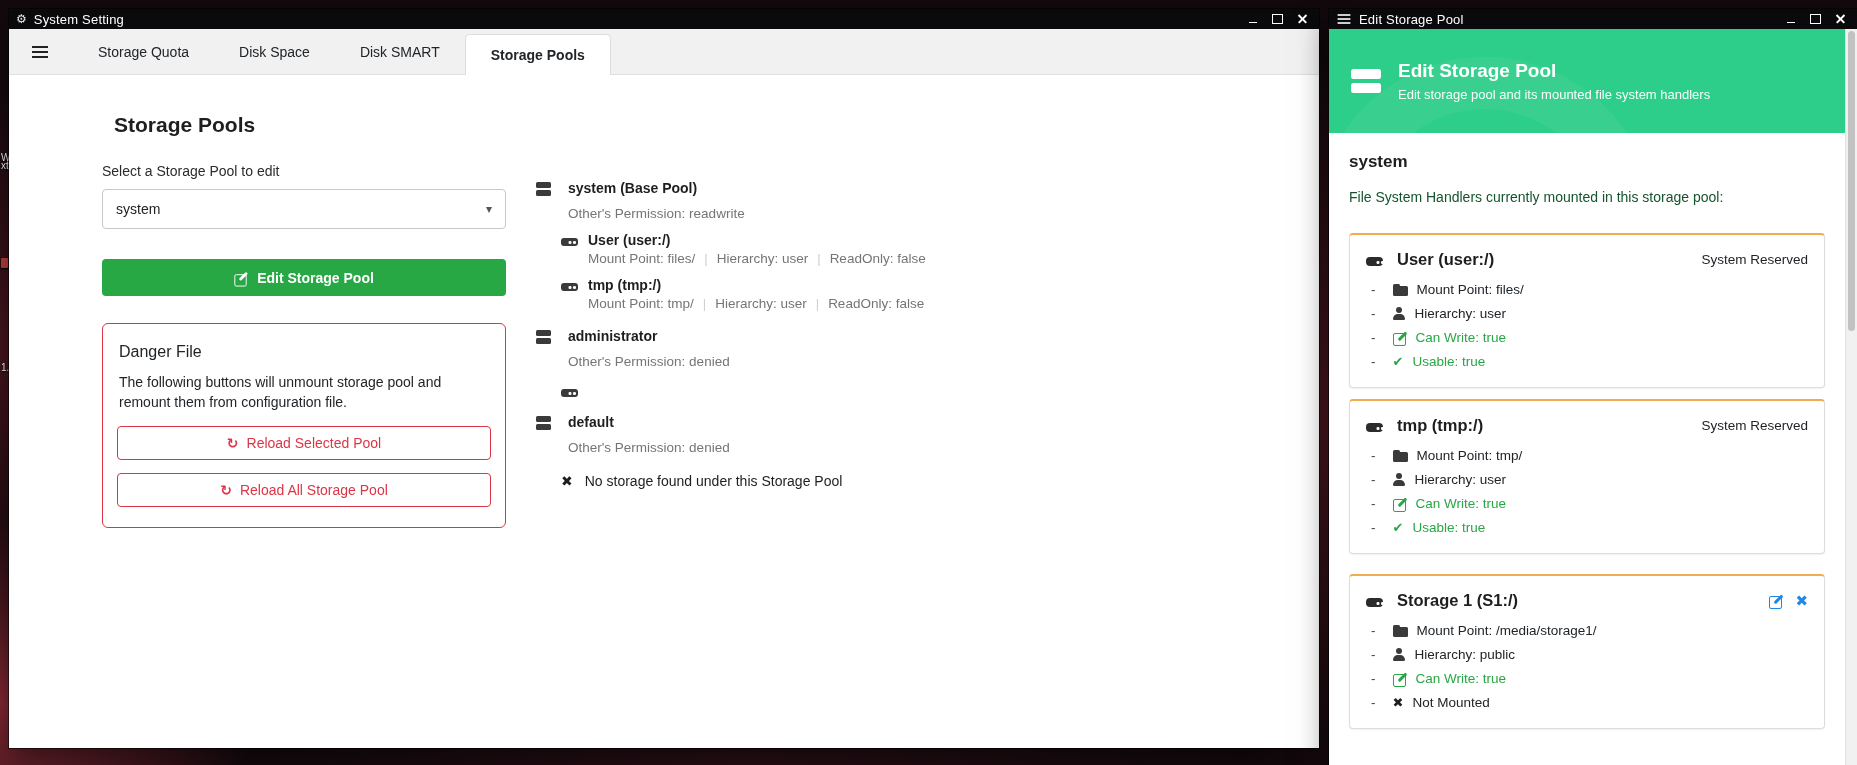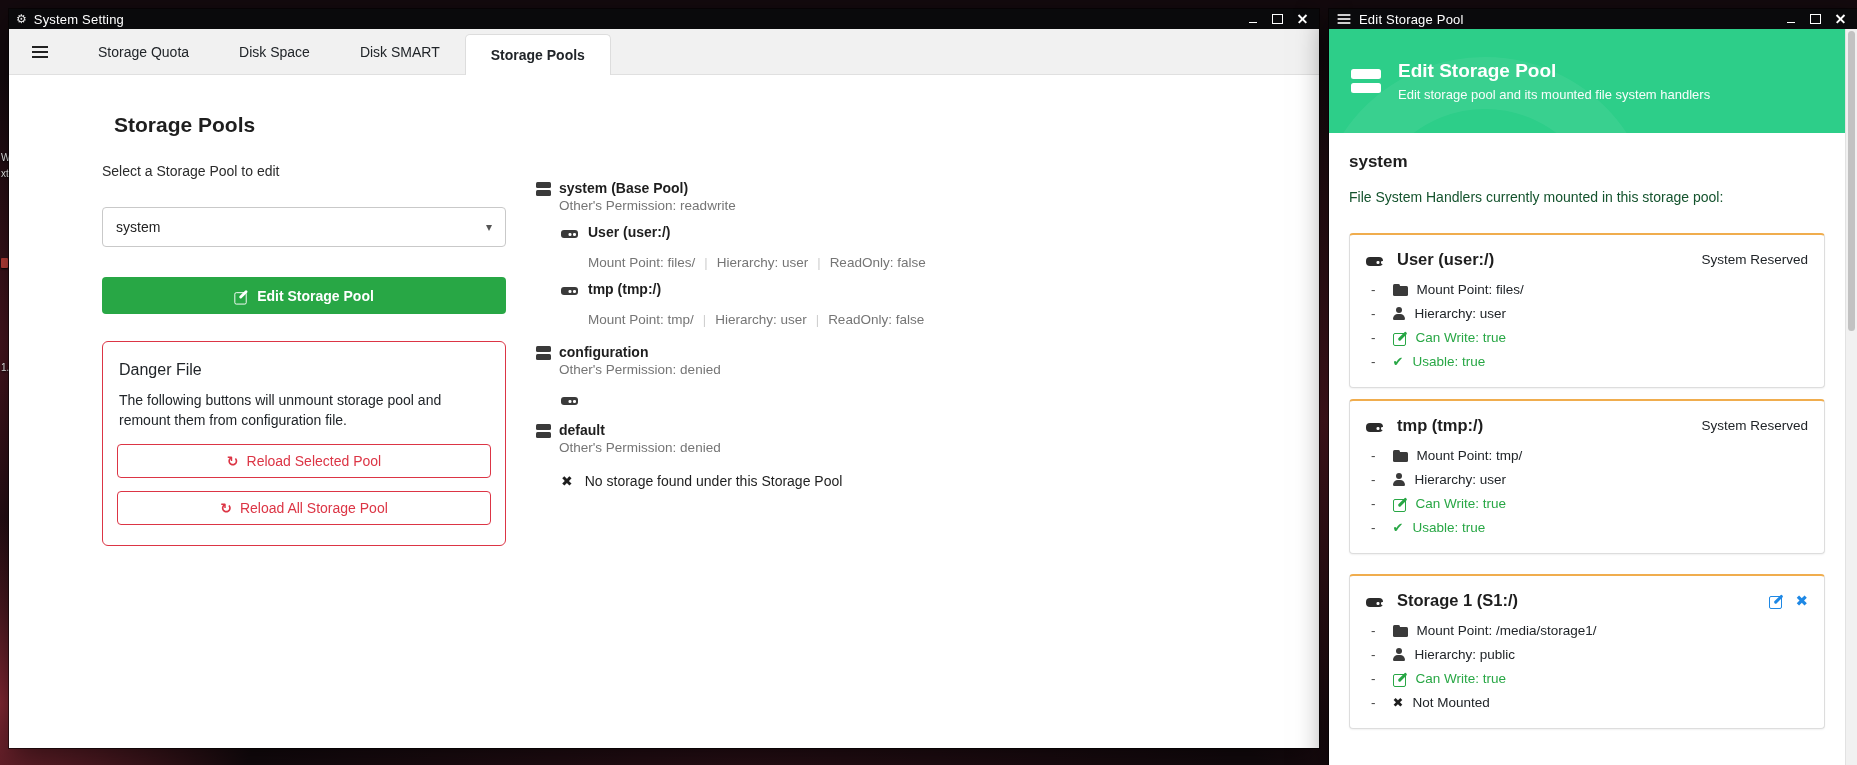--- a/index.html
+++ b/index.html
@@ -75,43 +75,43 @@
   .tab{height:100%;display:flex;align-items:center;padding:12px 25px;font-size:14px;color:#212529;white-space:nowrap}
   .tab.active{align-self:flex-end;height:41px;background:#fff;border:1px solid #ddd;border-bottom:none;
     border-radius:5px 5px 0 0;position:relative;top:1px;font-weight:bold}
 
   
   .lw-content{padding:38px 40px 0 93px}
   .page-title{font-size:21px;font-weight:bold;color:#1e1e1e;margin-left:12px}
   .page-sub{font-size:14px;color:#777;margin:7px 0 0 12px}
   .columns{display:flex;margin-top:26px}
   .col-left{width:404px;flex:none}
-  .field-label{font-size:14px;color:#2b2b2b;margin-bottom:28px}
+  .field-label{font-size:14px;color:#2b2b2b;margin-bottom:10px}
   .select{height:40px;border:1px solid #c9c9c9;border-radius:4px;background:#fff;display:flex;align-items:center;
     justify-content:space-between;padding:0 13px;font-size:14px;color:#222}
   .select .caret{font-size:12px;color:#555}
   .btn-edit{width:100%;margin-top:30px;height:37px;background:#28a745;border:none;border-radius:4px;color:#fff;
     display:flex;align-items:center;justify-content:center;gap:9px;font-size:14px;font-weight:bold;font-family:inherit;cursor:pointer}
   .btn-edit .i-edit{color:#fff;transform:scale(.95)}
   .danger-card{margin-top:27px;border:1px solid #dc3545;border-radius:6px;padding:19px 14px 20px;background:#fff}
   .danger-title{font-size:16px;color:#212529;margin-left:2px}
   .danger-text{font-size:14px;color:#212529;line-height:1.45;margin:11px 2px 0;max-width:360px}
   .btn-outline-danger{width:100%;margin-top:13px;height:34px;background:#fff;border:1px solid #dc3545;border-radius:4px;
     color:#dc3545;display:flex;align-items:center;justify-content:center;gap:8px;font-size:14px;font-family:inherit;cursor:pointer}
   .btn-outline-danger .refresh{font-size:14px;font-weight:bold}
 
   .col-right{margin-left:30px;flex:1}
-  .pool-node{display:flex;gap:8px;margin-top:17px}
+  .pool-node{display:flex;gap:17px;margin-top:17px}
   .pool-node .i-server{margin-top:2px}
   .pool-name{font-size:14px;font-weight:bold;color:#1e1e1e}
-  .pool-perm{font-size:13.5px;color:#757575;margin-top:2px}
+  .pool-perm{font-size:13.5px;color:#757575;margin-top:10px}
   .child-node{display:flex;gap:10px;margin:11px 0 0 25px}
   .child-node .i-hdd{margin-top:2px}
   .child-name{font-size:14px;font-weight:bold;color:#1e1e1e}
-  .child-details{font-size:13.5px;color:#757575;margin-top:15px;white-space:nowrap}
+  .child-details{font-size:13.5px;color:#757575;margin-top:3px;white-space:nowrap}
   .sep::before{content:"|";color:#cfcfcf;margin:0 9px;font-size:13px}
   .empty-node{display:flex;gap:12px;margin:18px 0 0 25px;font-size:14px;color:#1e1e1e;align-items:center}
   .empty-node .xdark{font-size:14px;font-weight:bold;color:#1e1e1e}
 
   
   .rw-body{position:relative;flex:1;background:#fff;overflow:hidden;padding-right:12px}
   .banner{height:104px;background:#2dce89;position:relative;overflow:hidden;display:flex;align-items:center;
     padding:0 0 0 22px;gap:17px;color:#fff}
   .banner-ring{position:absolute;left:-14px;top:28px;width:340px;height:340px;border:52px solid rgba(255,255,255,.06);border-radius:50%}
   .banner-title{font-size:19px;font-weight:bold;line-height:1.2}
@@ -142,21 +142,21 @@
   .scroll-thumb{position:absolute;left:2px;right:2px;top:2px;height:300px;background:#c2c2c2;border-radius:5px}
 
   
   .frag{position:absolute;left:1px;color:#fff;font-size:10px;text-shadow:0 1px 2px #000}
   .frag-icon{position:absolute;left:1px;top:258px;width:7px;height:10px;background:#c2413b;border-radius:1px;box-shadow:0 1px 2px #000}
 </style>
 </head>
 <body>
 
 <span class="frag" style="top:152px">W</span>
-<span class="frag" style="top:168px">xt</span>
+<span class="frag" style="top:160px">xt</span>
 <span class="frag-icon"></span>
 <span class="frag" style="top:362px">1.</span>
 
 <div class="window win-left">
   <div class="titlebar">
     <span class="glyph t-icon">⚙</span>
     <span class="t-title">System Setting</span>
     <div class="t-controls">
       <span class="ctl ctl-min"></span>
       <span class="ctl ctl-max"></span>
@@ -223,21 +223,21 @@
           <span class="ic i-hdd"></span>
           <div>
             <div class="child-name">tmp (tmp:/)</div>
             <div class="child-details"><span>Mount Point: tmp/</span><span class="sep"></span><span>Hierarchy: user</span><span class="sep"></span><span>ReadOnly: false</span></div>
           </div>
         </div>
 
         <div class="pool-node">
           <span class="ic i-server"></span>
           <div>
-            <div class="pool-name">configuration</div>
+            <div class="pool-name">administrator</div>
             <div class="pool-perm">Other's Permission: denied</div>
           </div>
         </div>
         <div class="child-node" style="margin-top:14px">
           <span class="ic i-hdd"></span>
         </div>
 
         <div class="pool-node">
           <span class="ic i-server"></span>
           <div>

